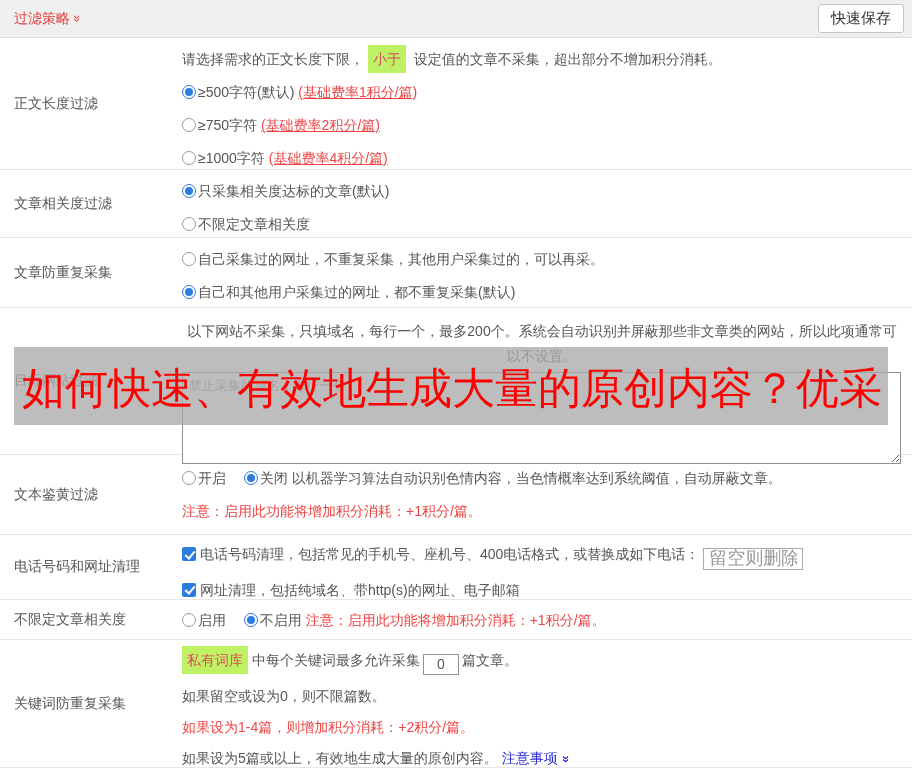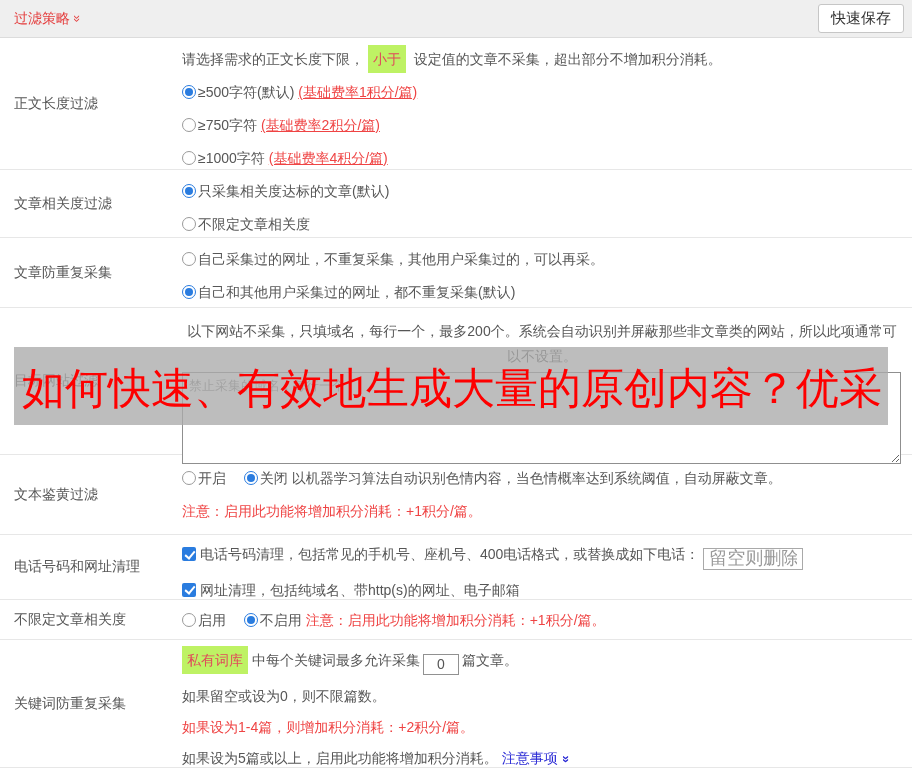--- a/index.html
+++ b/index.html
@@ -200,21 +200,21 @@
 
 <div class="row r8">
   <div class="row-label">关键词防重复采集</div>
   <div class="row-content">
     <div class="line">
       <span class="badge">私有词库</span><span>中每个关键词最多允许采集</span><input class="num-input" type="text" value="0" style=""><span>篇文章。</span>
     </div>
     <div class="line">如果留空或设为0，则不限篇数。</div>
     <div class="line note-red">如果设为1-4篇，则增加积分消耗：+2积分/篇。</div>
     <div class="line">
-      <span>如果设为5篇或以上，启用此功能将增加积分消耗。</span>
+      <span>如果设为5篇或以上，有效地生成大量的原创内容。</span>
       <span> </span>
       <span class="link"><span>注意事项</span><span class="chev blue">»</span></span>
     </div>
   </div>
 </div>
 
 <div class="overlay-band"></div>
 <div class="overlay-text">如何快速、有效地生成大量的原创内容？优采</div>
 
 </body></html>

